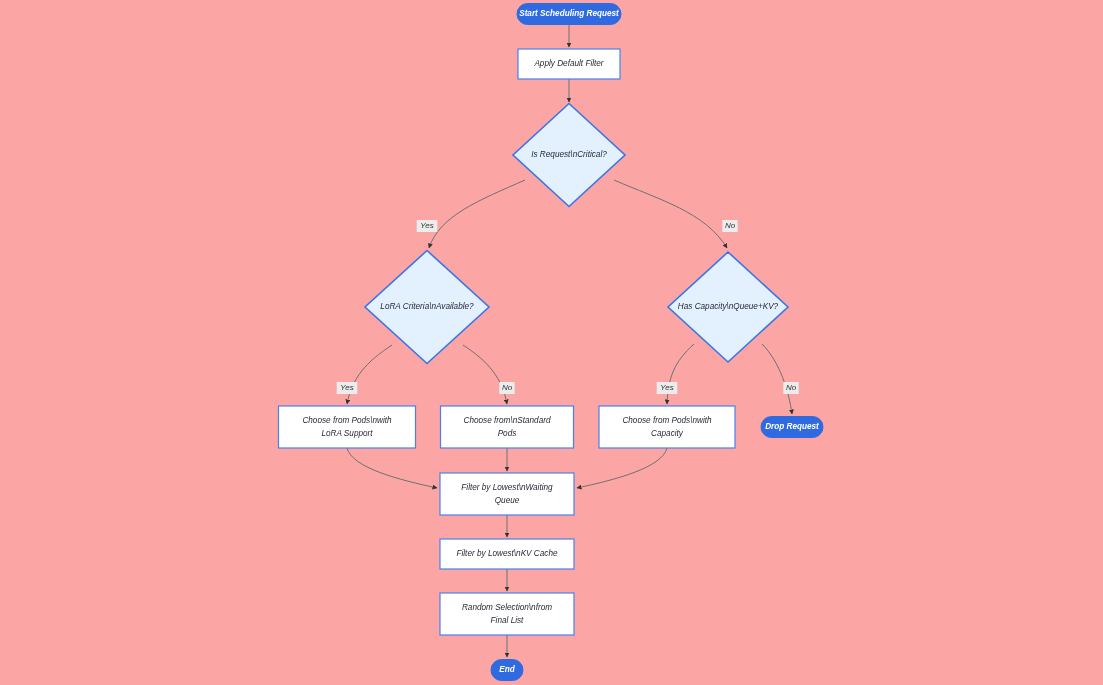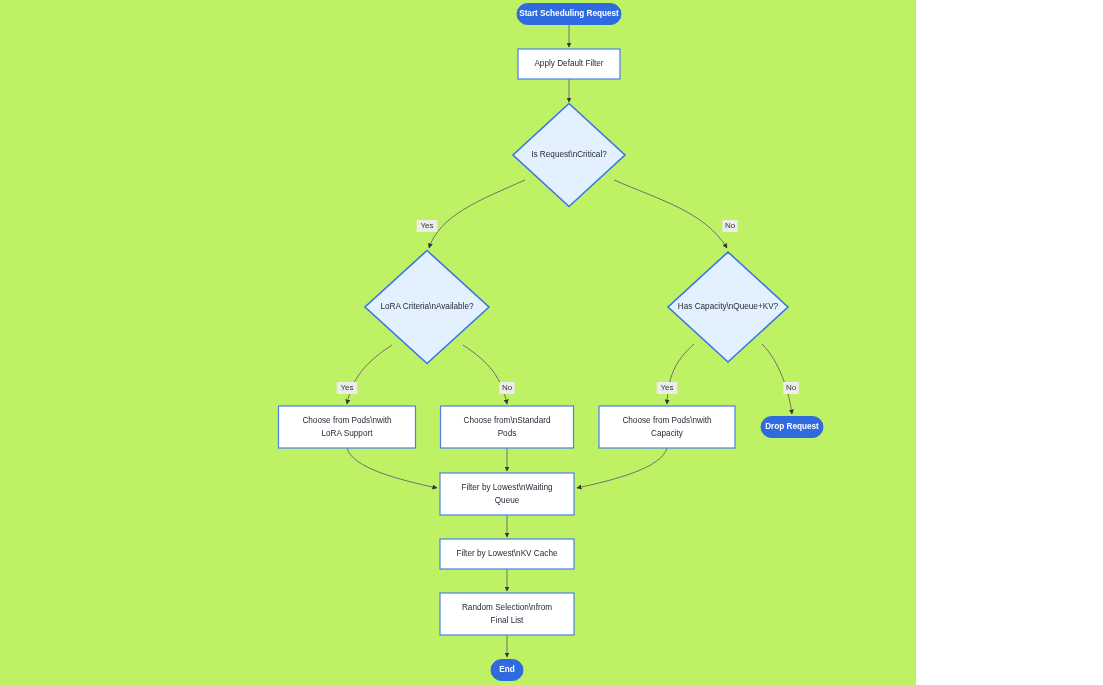--- a/index.html
+++ b/index.html
@@ -6,23 +6,24 @@
     margin: 0;
     padding: 0;
     background: #ffffff;
     width: 1103px;
     height: 685px;
     overflow: hidden;
     font-family: "Liberation Sans", sans-serif;
   }
   #flowchart-root {
     position: relative;
-    width: 916px;
+    width: 1103px;
     height: 685px;
-    background: #bef264;
+    background: #fca5a5;
+    font-style: italic;
   }
   svg.diagram {
     display: block;
     width: 1103px;
     height: 685px;
   }
   .node-rect {
     fill: #ffffff;
     stroke: #4a7ff0;
     stroke-width: 1.2;

